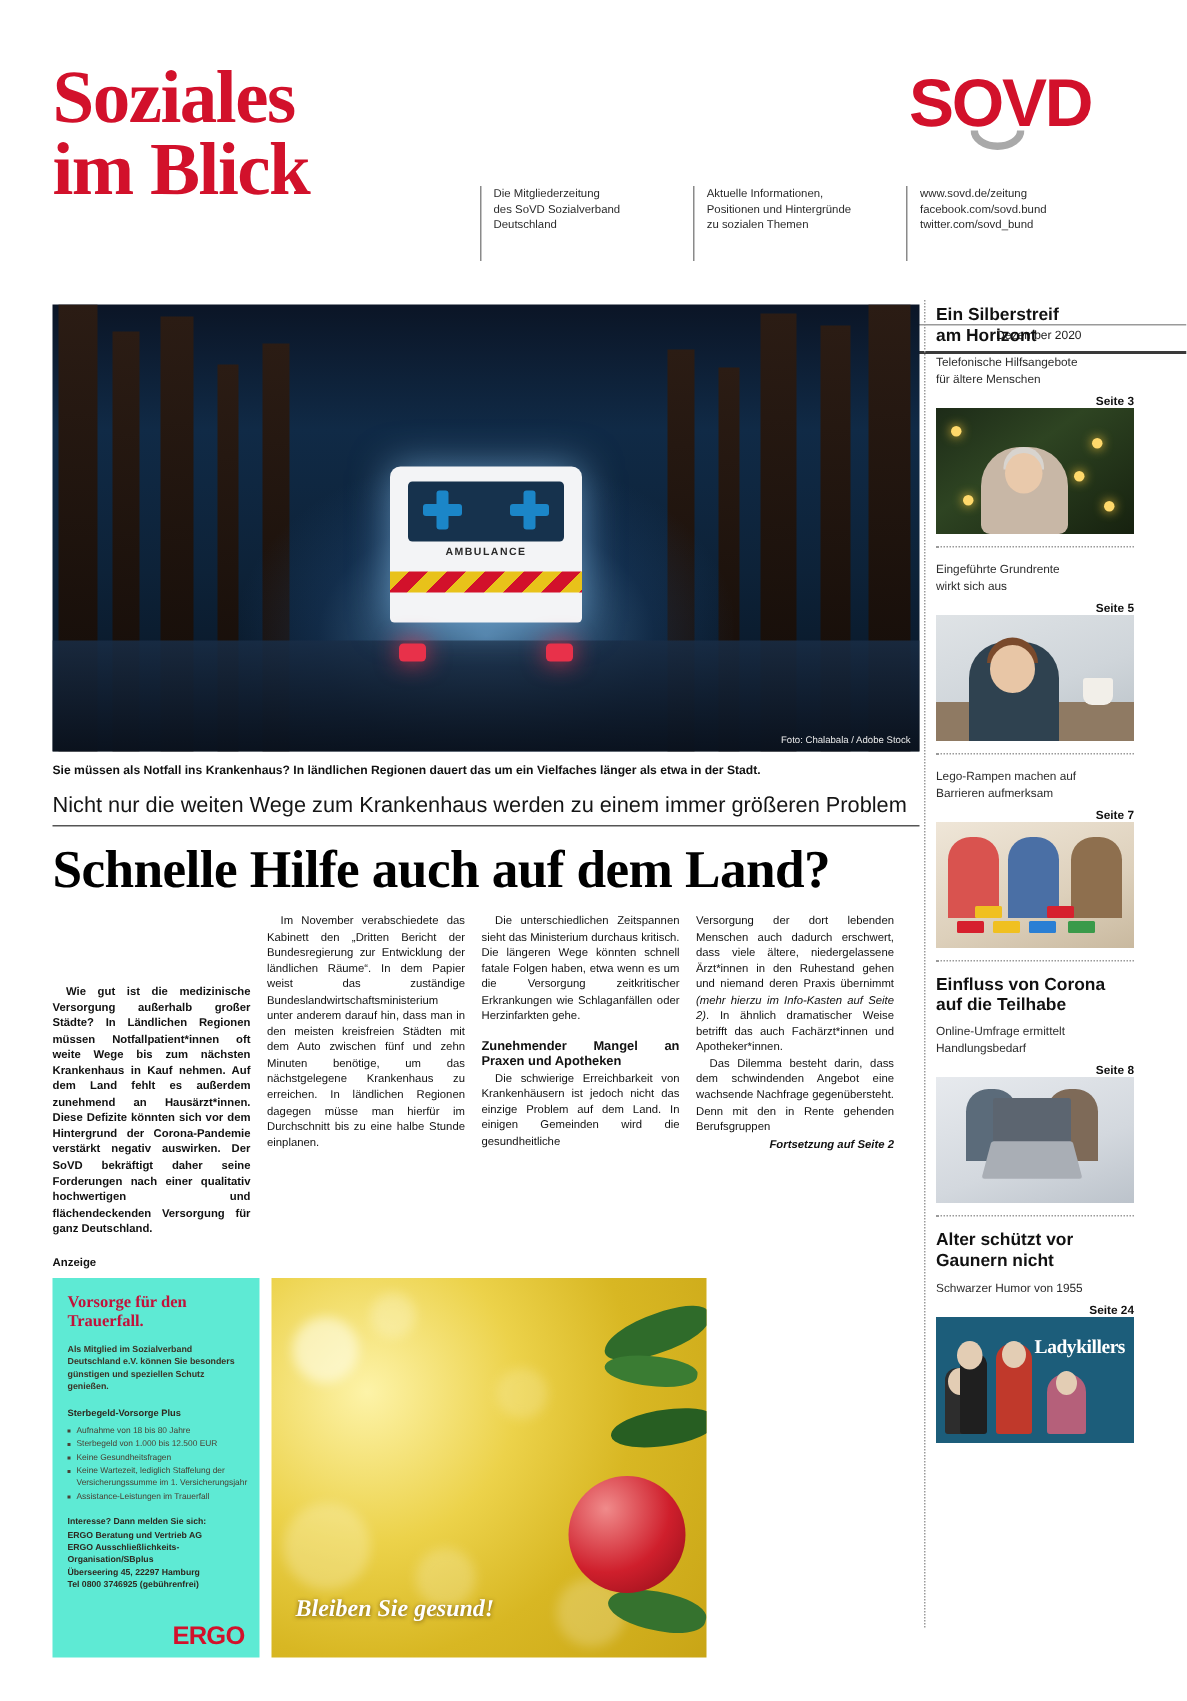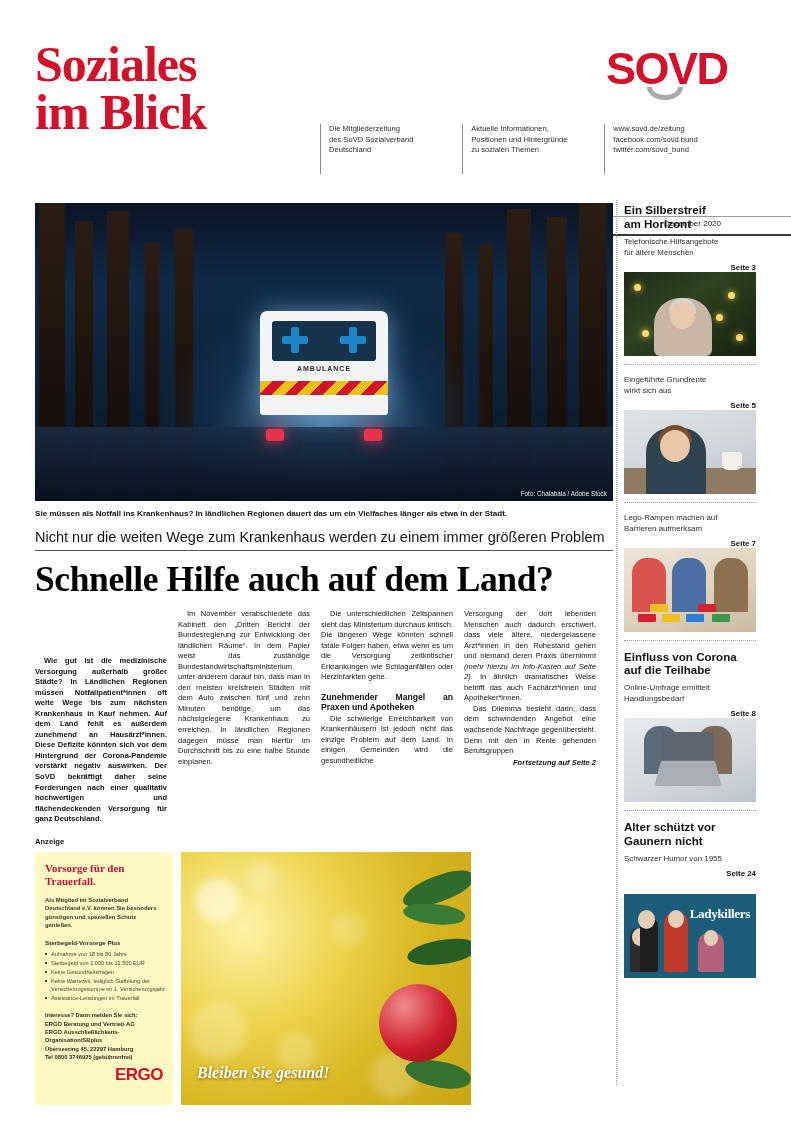--- a/index.html
+++ b/index.html
@@ -76,31 +76,31 @@
   .bcol p.lead{font-weight:700;margin-top:47px;}
   .bcol h3{margin:9px 0 1px;font-size:8.6px;line-height:10.4px;font-weight:700;}
   .bcol .cont{display:block;text-align:right;font-weight:700;font-style:italic;margin-top:1px;}
   .bcol em{font-style:italic;}
 
   .anzeige{margin-top:12px;font-size:7.6px;font-weight:700;color:#111;}
 
   
   .bottom{margin-top:6px;display:flex;gap:8px;}
 
-  .ad{width:138px;height:253px;background:#fef9c3;position:relative;}
+  .ad{width:138px;height:253px;background:#5eead4;position:relative;}
   .ad-inner{position:absolute;left:10px;right:8px;top:10px;}
   .ad-title{font-family:"Liberation Serif",serif;font-weight:700;color:#c2113a;
     font-size:11px;line-height:13.5px;}
   .ad-p{margin-top:7px;font-size:5.9px;line-height:8.4px;font-weight:700;color:#3c3326;}
   .ad-sub{margin-top:10px;font-size:6.2px;font-weight:700;color:#2f2920;}
   .ad-list{margin:4px 0 0 0;padding:0;list-style:none;font-size:5.6px;line-height:8px;color:#4a4134;}
   .ad-list li{position:relative;padding-left:6px;margin-bottom:1px;}
   .ad-list li:before{content:"";position:absolute;left:0;top:3px;width:2px;height:2px;background:#4a4134;}
   .ad-contact{margin-top:9px;font-size:5.8px;line-height:8.3px;font-weight:700;color:#2f2920;}
-  .ad-brand{position:absolute;right:10px;bottom:20px;font-size:17px;font-weight:700;color:#d2112b;letter-spacing:-.5px;}
+  .ad-brand{position:absolute;right:10px;bottom:4px;font-size:17px;font-weight:700;color:#d2112b;letter-spacing:-.5px;}
 
   .xmas{position:relative;width:290px;height:253px;overflow:hidden;
     background:radial-gradient(circle at 22% 30%,#fdf3a8 0%,#ecd24a 35%,#d8b723 62%,#c9a516 100%);}
   .bokeh{position:absolute;border-radius:50%;background:rgba(255,255,240,.55);filter:blur(4px);}
   .fir{position:absolute;background:#2f6b2a;border-radius:60% 40% 55% 45%;}
   .bauble{position:absolute;right:14px;top:132px;width:78px;height:78px;border-radius:50%;
     background:radial-gradient(circle at 32% 28%,#f08b8b,#cf1f2c 55%,#8e0d18 100%);}
   .xmas-txt{position:absolute;left:16px;top:18px;right:74px;color:#fff;
     font-family:"Liberation Serif",serif;font-style:italic;font-weight:700;
     font-size:13.2px;line-height:20px;text-shadow:0 1px 3px rgba(90,60,0,.75);}
@@ -136,21 +136,21 @@
   .ph3{background:linear-gradient(160deg,#efe6d8 0%,#ddd0bb 60%,#c9b99f 100%);}
   .ph3 .lego{position:absolute;border-radius:1px;}
   .ph3 .kid{position:absolute;top:10px;width:34px;height:54px;border-radius:15px 15px 0 0;}
 
   .ph4{background:linear-gradient(160deg,#e7eaee 0%,#d3d8de 60%,#bcc3cb 100%);}
   .ph4 .lap{position:absolute;left:34px;bottom:16px;width:60px;height:28px;background:#a9aeb5;
     border-radius:2px;transform:perspective(60px) rotateX(28deg);}
   .ph4 .scr{position:absolute;left:38px;bottom:40px;width:52px;height:30px;background:#5c6570;border-radius:2px;}
   .ph4 .person{position:absolute;top:8px;width:34px;height:48px;border-radius:15px 15px 0 0;}
 
-  .ph5{background:#1c5d7a;margin-top:16px;}
+  .ph5{background:#1c5d7a;}
   .ph5 .fig{position:absolute;bottom:6px;border-radius:8px 8px 2px 2px;}
   .ph5 .head{position:absolute;border-radius:50%;background:#e3cdb4;}
   .ph5 .lk{position:absolute;right:6px;top:12px;font-family:"Liberation Serif",serif;
     font-weight:700;font-size:13px;color:#fff;letter-spacing:-.3px;}
 </style>
 </head>
 <body>
 
 <div class="page">
 

